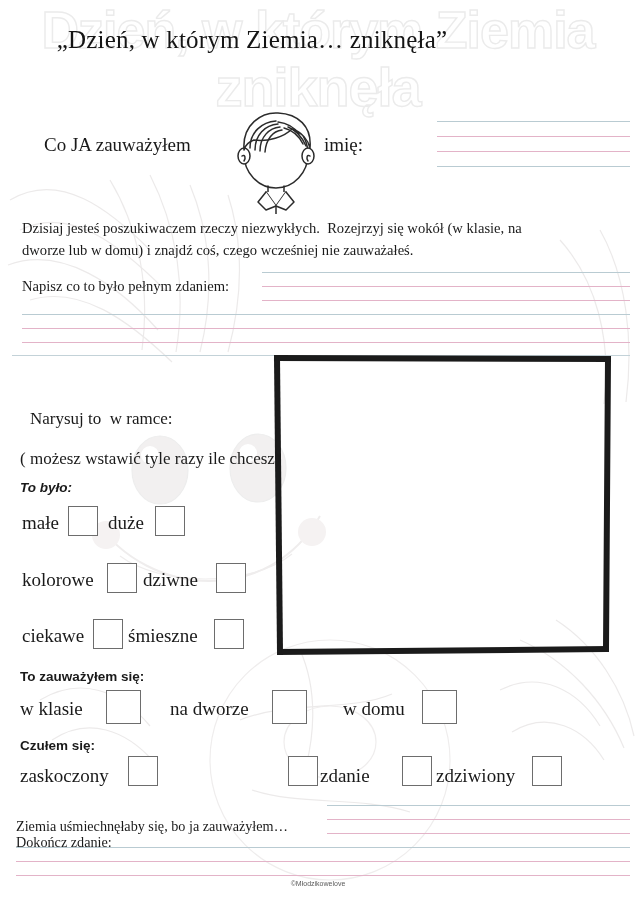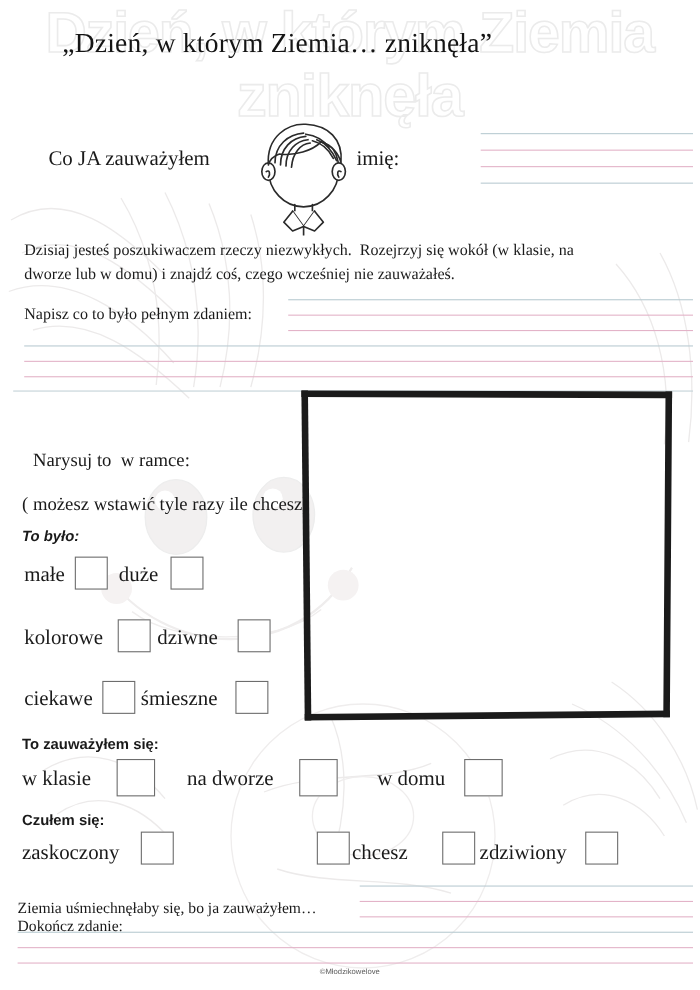--- a/index.html
+++ b/index.html
@@ -275,21 +275,21 @@
   <div class="txt xl" style="top:695px; left:343px;">w domu</div>
   <div class="cbox" style="top:690px; left:422px; width:35px; height:34px;"></div>
 
   <div class="txt bold" style="top:736px; left:20px;">Czułem się:</div>
 
   <div class="txt xl" style="top:762px; left:20px;">zaskoczony</div>
   <div class="cbox" style="top:756px; left:128px; width:30px; height:30px;"></div>
 
   <div class="cbox" style="top:756px; left:288px; width:30px; height:30px;"></div>
 
-  <div class="txt xl" style="top:762px; left:320px;">chcesz</div>
+  <div class="txt xl" style="top:762px; left:320px;">zdanie</div>
   <div class="cbox" style="top:756px; left:402px; width:30px; height:30px;"></div>
 
   <div class="txt xl" style="top:762px; left:436px;">zdziwiony</div>
   <div class="cbox" style="top:756px; left:532px; width:30px; height:30px;"></div>
 
   <div class="txt" style="top:797px; left:16px; font-size:14.2px;margin-top:35px;">Dokończ zdanie:</div>
   <div class="txt" style="top:816px; left:16px; font-size:14.2px;">Ziemia uśmiechnęłaby się, bo ja zauważyłem…</div>
 
   <div class="rule" style="top:805px; left:327px; width:303px;"></div>
   <div class="rule pink" style="top:819px; left:327px; width:303px;"></div>

